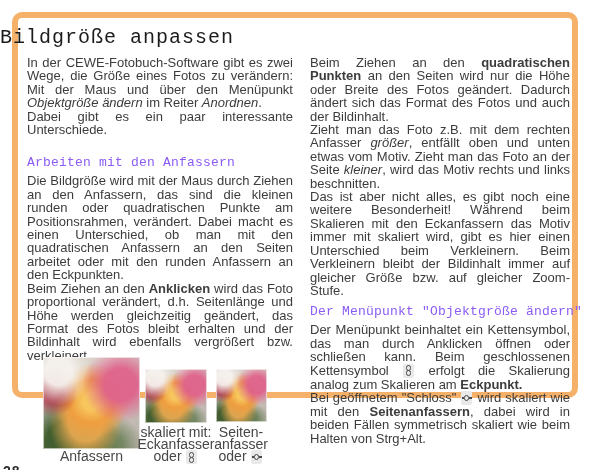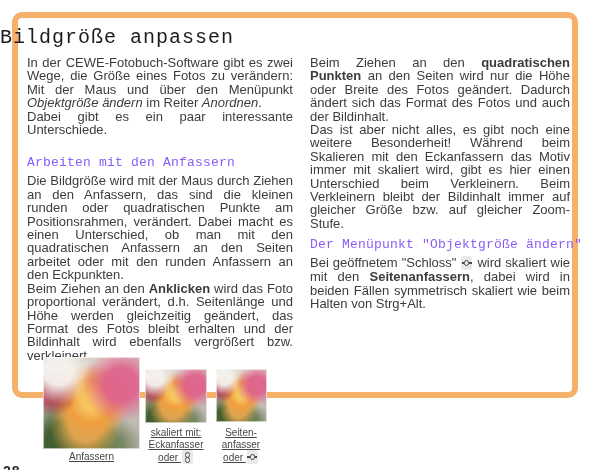--- a/index.html
+++ b/index.html
@@ -60,23 +60,22 @@
       radial-gradient(circle at 16% 16%, rgba(246,242,238,.95) 0 12%, rgba(246,242,238,0) 30%),
       radial-gradient(circle at 10% 38%, rgba(168,42,62,.85) 0 9%, rgba(168,42,62,0) 24%),
       radial-gradient(ellipse at 50% 48%, #f7c75e 0 12%, #ef9e3f 32%, rgba(239,158,63,0) 56%),
       radial-gradient(ellipse at 44% 70%, rgba(238,172,82,.9) 0 22%, rgba(238,172,82,0) 48%),
       radial-gradient(circle at 26% 94%, rgba(58,88,40,.95) 0 20%, rgba(58,88,40,0) 46%),
       radial-gradient(circle at 68% 97%, rgba(82,112,62,.7) 0 12%, rgba(82,112,62,0) 30%),
       linear-gradient(120deg,#c9c2ba 0%,#e0dad2 45%,#b7b0a8 100%);
     box-shadow:0 0 0 1px rgba(255,255,255,.6) inset;
   }
   .fig-caption{
-    position:absolute;font-size:10px;line-height:11.5px;color:#474747;
+    position:absolute;font-size:14px;line-height:11.5px;color:#474747;
     text-align:center;
-    text-decoration:underline;
   }
   .page-number{
     position:absolute;left:3px;top:463px;font-size:14px;color:#2e2e2e;
     font-weight:bold;letter-spacing:1px;
   }
 </style>
 </head>
 <body>
 
 <div class="frame"></div>
@@ -86,22 +85,24 @@
 <div class="col col-left">
   <p><span>In der CEWE-Fotobuch-Software gibt es zwei Wege, die Größe eines Fotos zu verändern: Mit der Maus und über den Menüpunkt </span><span class="i">Objektgröße ändern</span><span> im Reiter </span><span class="i">Anordnen</span><span>.</span></p>
   <p><span>Dabei gibt es ein paar interessante Unterschiede.</span></p>
   <h2>Arbeiten mit den Anfassern</h2>
   <p><span>Die Bildgröße wird mit der Maus durch Ziehen an den Anfassern, das sind die kleinen runden oder quadratischen Punkte am Positionsrahmen, verändert. Dabei macht es einen Unterschied, ob man mit den quadratischen Anfassern an den Seiten arbeitet oder mit den runden Anfassern an den Eckpunkten.</span></p>
   <p><span>Beim Ziehen an den </span><span class="b">Anklicken</span><span> wird das Foto proportional verändert, d.h. Seitenlänge und Höhe werden gleichzeitig geändert, das Format des Fotos bleibt erhalten und der Bildinhalt wird ebenfalls vergrößert bzw. verkleinert.</span></p>
 </div>
 
 <div class="col col-right">
   <p><span>Beim Ziehen an den </span><span class="b">quadratischen Punkten</span><span> an den Seiten wird nur die Höhe oder Breite des Fotos geändert. Dadurch ändert sich das Format des Fotos und auch der Bildinhalt.</span></p>
+  <p><span>Zieht man das Foto z.B. mit dem rechten Anfasser </span><span class="i">größer</span><span>, entfällt oben und unten etwas vom Motiv. Zieht man das Foto an der Seite </span><span class="i">kleiner</span><span>, wird das Motiv rechts und links beschnitten.</span></p>
   <p><span>Das ist aber nicht alles, es gibt noch eine weitere Besonderheit! Während beim Skalieren mit den Eckanfassern das Motiv immer mit skaliert wird, gibt es hier einen Unterschied beim Verkleinern. Beim Verkleinern bleibt der Bildinhalt immer auf gleicher Größe bzw. auf gleicher Zoom-Stufe.</span></p>
   <h2>Der Menüpunkt "Objektgröße ändern"</h2>
+  <p><span>Der Menüpunkt beinhaltet ein Kettensymbol, das man durch Anklicken öffnen oder schließen kann. Beim geschlossenen Kettensymbol </span><span class="chain-icon chain-closed"><i></i><i></i></span><span> erfolgt die Skalierung analog zum Skalieren am </span><span class="b">Eckpunkt.</span></p>
   <p><span>Bei geöffnetem "Schloss" </span><span class="chain-icon chain-open"><i></i></span><span> wird skaliert wie mit den </span><span class="b">Seitenanfassern</span><span>, dabei wird in beiden Fällen symmetrisch skaliert wie beim Halten von Strg+Alt.</span></p>
 </div>
 
 <div class="rose" style="left:43px;top:357px;width:97px;height:92px;"></div>
 <div class="rose" style="left:145px;top:369px;width:62px;height:54px;"></div>
 <div class="rose" style="left:216px;top:369px;width:51px;height:53px;"></div>
 
 <div class="fig-caption" style="left:43px;top:451px;width:97px;">
   <div><span>Anfassern</span></div>
 </div>

